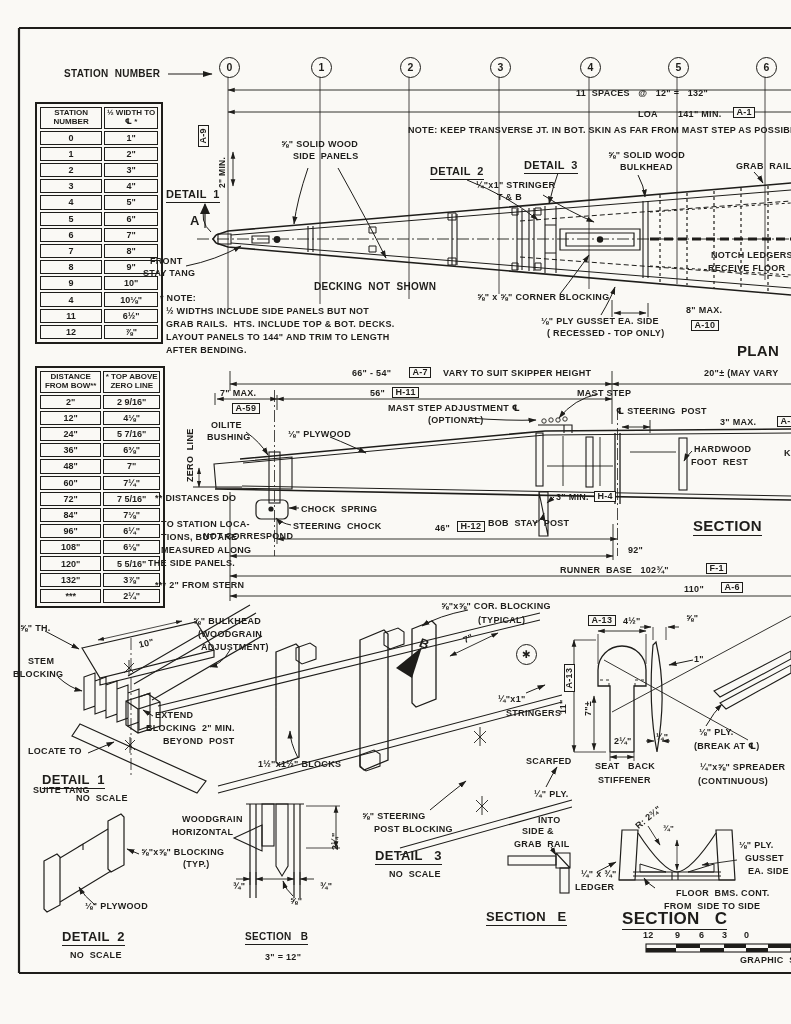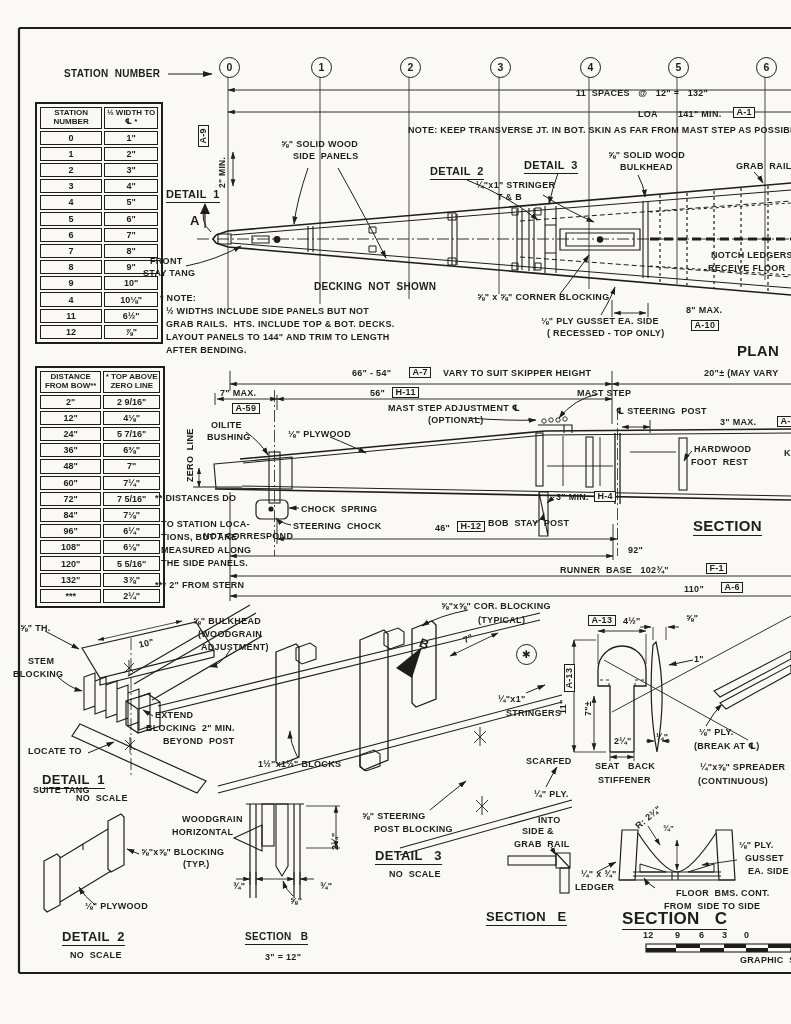--- a/index.html
+++ b/index.html
@@ -423,21 +423,21 @@
       <div class="lbl" style="left: 301px; top: 505px;">CHOCK  SPRING</div>
       <div class="lbl" style="left: 293px; top: 522px;">STEERING  CHOCK</div>
       <div class="lbl" style="left: 435px; top: 524px;">46"</div>
       <div class="lbl boxed" style="left: 457px; top: 521px;">H-12</div>
       <div class="lbl" style="left: 488px; top: 519px;">BOB  STAY  POST</div>
       <div class="lbl" style="left: 155px; top: 494px;">** DISTANCES DO</div>
       <div class="lbl" style="left: 161px; top: 532px; padding-left: 42px;">NOT CORRESPOND</div>
       <div class="lbl" style="left: 161px; top: 520px;">TO STATION LOCA-</div>
       <div class="lbl" style="left: 161px; top: 533px;">TIONS, BUT ARE</div>
       <div class="lbl" style="left: 161px; top: 546px;">MEASURED ALONG</div>
-      <div class="lbl" style="left: 161px; top: 559px; text-align: right;">THE SIDE PANELS.</div>
+      <div class="lbl" style="left: 148px; top: 559px; text-align: right;">THE SIDE PANELS.</div>
       <div class="lbl" style="left: 155px; top: 581px;">*** 2" FROM STERN</div>
       <div class="lbl u" style="left: 693px; top: 518px; font-size: 15px;">SECTION</div>
       <div class="lbl" style="left: 628px; top: 546px;">92"</div>
       <div class="lbl" style="left: 560px; top: 566px;">RUNNER  BASE   102¾"</div>
       <div class="lbl boxed" style="left: 706px; top: 563px;">F-1</div>
       <div class="lbl" style="left: 684px; top: 585px;">110"</div>
       <div class="lbl boxed" style="left: 721px; top: 582px;">A-6</div>
       <div class="lbl" style="left: 20px; top: 624px;">⅝" TH.</div>
       <div class="lbl" style="left: 28px; top: 657px;">STEM</div>
       <div class="lbl" style="left: 13px; top: 670px;">BLOCKING</div>

